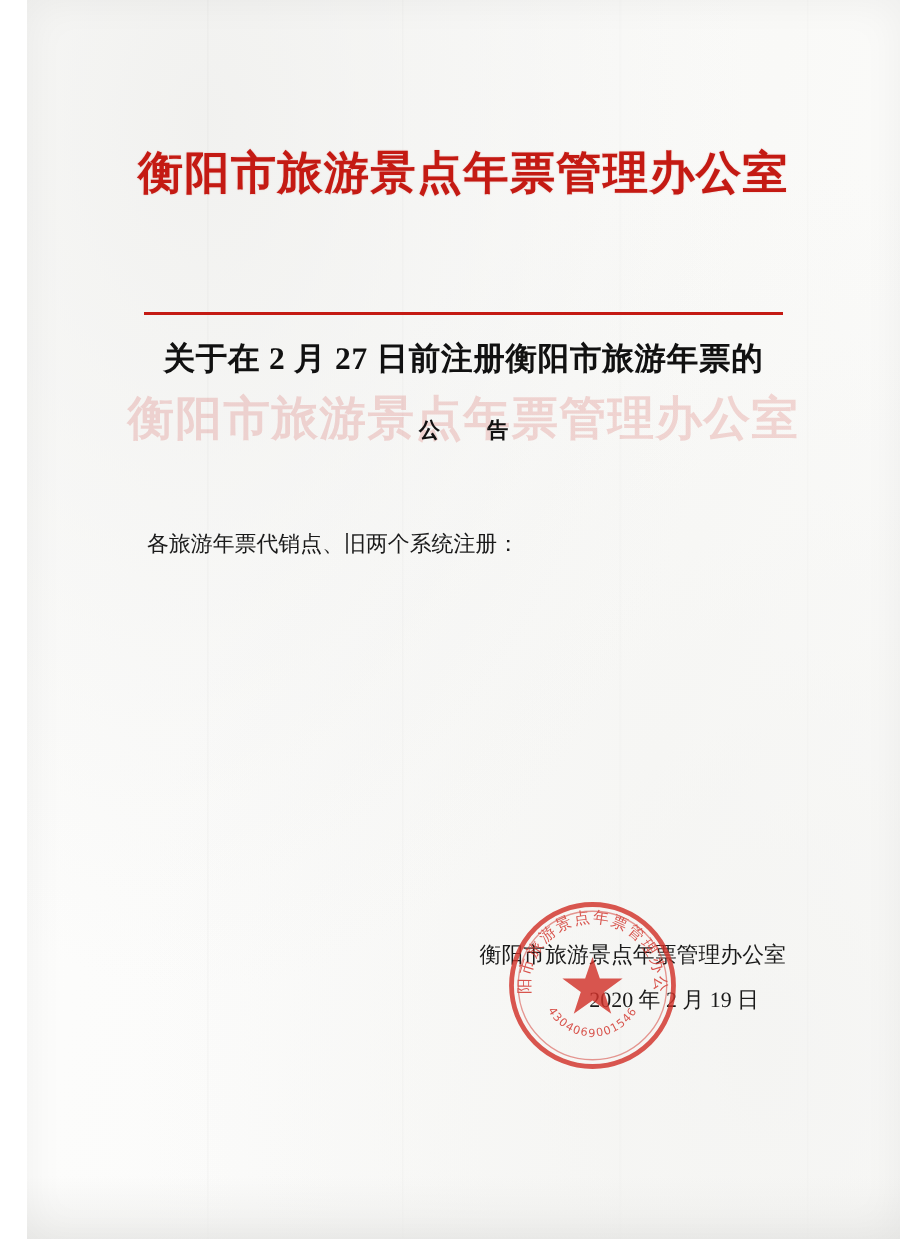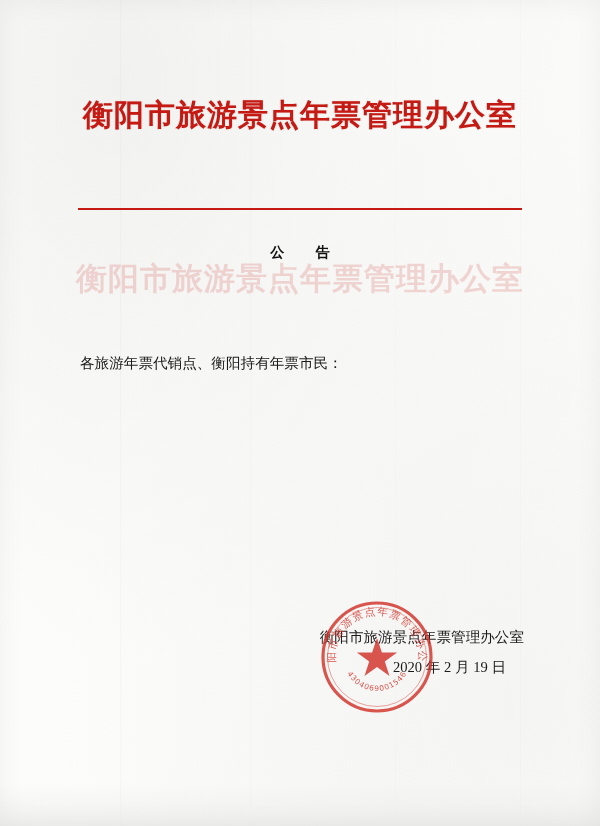--- a/index.html
+++ b/index.html
@@ -15,20 +15,21 @@
     overflow: hidden;
   }
 
   .page {
     position: absolute;
     inset: 0;
     background:
       radial-gradient(ellipse at 20% 10%, rgba(240,240,238,0.9) 0%, rgba(255,255,255,0) 55%),
       radial-gradient(ellipse at 85% 85%, rgba(243,243,241,0.8) 0%, rgba(255,255,255,0) 60%),
       linear-gradient(100deg, #fdfdfc 0%, #fbfbfa 40%, #f9f9f7 70%, #fcfcfb 100%);
+    margin-left: 18px;
   }
 
   
   .texture {
     position: absolute;
     inset: 0;
     background-image:
       linear-gradient(90deg, rgba(0,0,0,0.035) 0px, rgba(0,0,0,0) 2px),
       linear-gradient(90deg, rgba(0,0,0,0.025) 0px, rgba(0,0,0,0) 2px),
       linear-gradient(90deg, rgba(0,0,0,0.02) 0px, rgba(0,0,0,0) 2px),
@@ -174,25 +175,26 @@
 
   <div class="content">
 
     <div class="letterhead">衡阳市旅游景点年票管理办公室</div>
 
     <div class="rule"></div>
 
     <div class="watermark">衡阳市旅游景点年票管理办公室</div>
 
     <div class="title-block">
+      <div class="title-line1">关于在 2 月 27 日前注册衡阳市旅游年票的</div>
       <div class="title-line2">公 告</div>
     </div>
 
     <div class="body-block">
-      <p class="salutation">各旅游年票代销点、衡阳持有年票市民：</p>
+      <p class="salutation">各旅游年票代销点、旧两个系统注册：</p>
     </div>
 
     <div class="signature">
       <div class="sig-line">衡阳市旅游景点年票管理办公室</div>
       <div class="sig-line sig-date">2020 年 2 月 19 日</div>
     </div>
 
     <div class="seal">
       <svg width="118" height="118" viewBox="0 0 118 118" aria-hidden="true">
         <defs>

